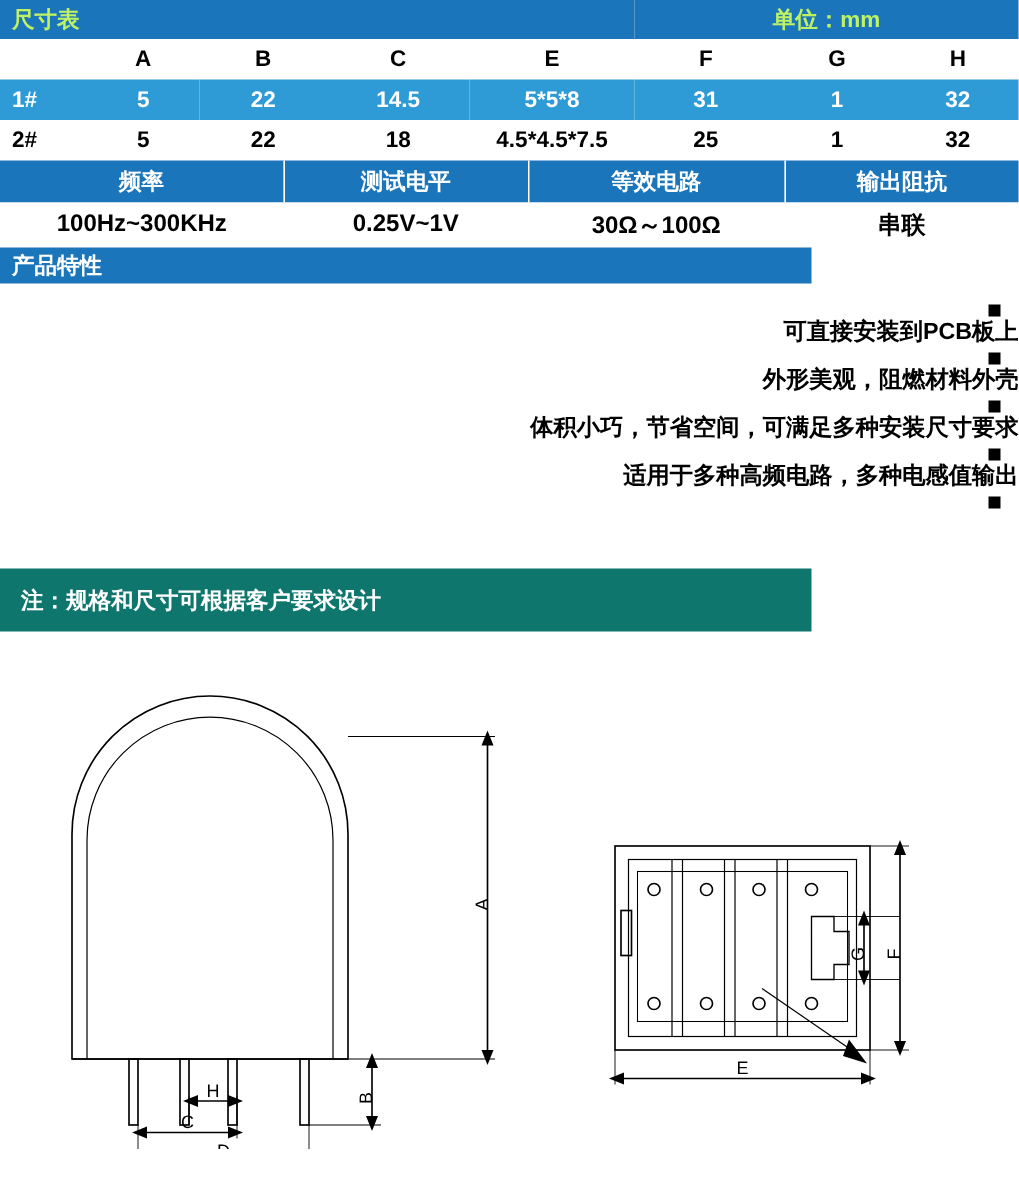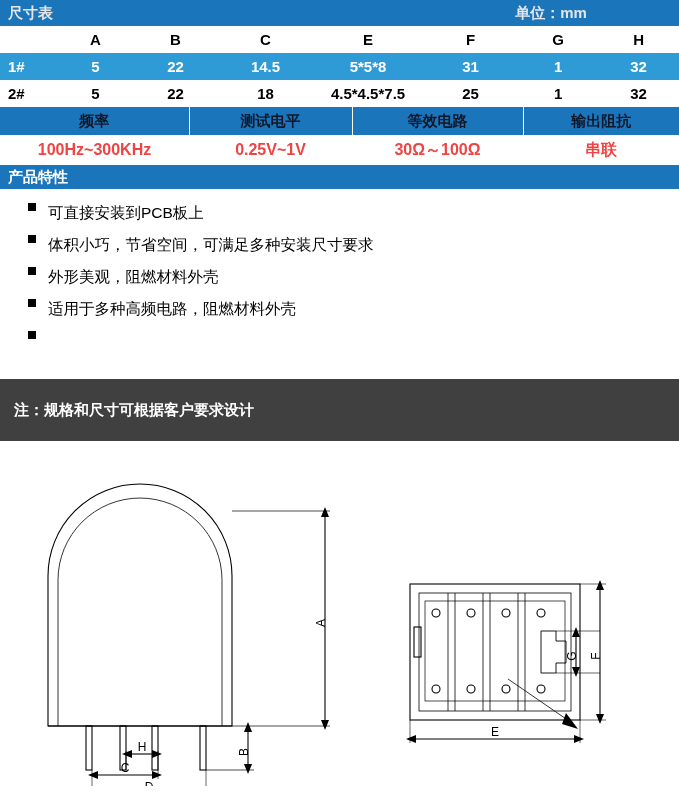--- a/index.html
+++ b/index.html
@@ -16,26 +16,26 @@
     overflow: hidden;
   }
   .sheet {
     width: 679px;
     height: 793px;
     position: relative;
   }
   
   table {
     border-collapse: collapse;
-    width: 679px;
+    width: 541px;
     table-layout: fixed;
   }
   .title-row td {
     background: #1b75bb;
-    color: #e5e5e5;
+    color: #bef264;
     font-weight: bold;
     font-size: 15px;
     height: 26px;
     padding: 0 8px;
     border: none;
   }
   .title-row td.right {
     text-align: center;
   }
   .hdr-row td {
@@ -62,63 +62,64 @@
     background: #ffffff;
     color: #000;
     font-weight: bold;
   }
   .data-row td.lead {
     text-align: left;
     padding-left: 8px;
   }
   .spec-hdr td {
     background: #1b75bb;
-    color: #0f172a;
+    color: #ffffff;
     font-weight: bold;
     font-size: 15px;
     height: 26px;
     text-align: center;
     border-right: 1px solid #ffffff;
   }
   .spec-hdr td:last-child { border-right: none; }
   .spec-val td {
     background: #ffffff;
-    color: #ef4444;
+    color: #000000;
     font-weight: bold;
     font-size: 16px;
     height: 28px;
     text-align: center;
   }
   .section-bar td {
     background: #1b75bb;
     color: #ffffff;
     font-weight: bold;
     font-size: 15px;
     height: 24px;
     padding: 0 8px;
   }
   .note-bar td {
-    background: #404040;
+    background: #0f766e;
     color: #ffffff;
     font-weight: bold;
     font-size: 15px;
     height: 26px;
-    padding: 18px 14px;
+    padding: 8px 14px;
   }
   
   .features {
     padding: 14px 0 6px 28px;
   }
   .feature {
     display: flex;
-    align-items: flex-start;
+    align-items: flex-end;
     height: 32px;
     font-size: 15.5px;
-    font-weight: normal;
+    font-weight: bold;
     color: #000;
+    flex-direction: column;
   }
   .bullet {
     width: 8px;
     height: 8px;
     background: #000;
     margin-right: 12px;
     flex: 0 0 auto;
   }
   .gap { height: 10px; }
   
@@ -214,29 +215,29 @@
   </tbody>
     </table>
 
   <div class="features">
     <div class="feature">
       <span class="bullet"></span>
       <span>可直接安装到PCB板上</span>
     </div>
     <div class="feature">
       <span class="bullet"></span>
+      <span>外形美观，阻燃材料外壳</span>
+    </div>
+    <div class="feature">
+      <span class="bullet"></span>
       <span>体积小巧，节省空间，可满足多种安装尺寸要求</span>
     </div>
     <div class="feature">
       <span class="bullet"></span>
-      <span>外形美观，阻燃材料外壳</span>
-    </div>
-    <div class="feature">
-      <span class="bullet"></span>
-      <span>适用于多种高频电路，阻燃材料外壳</span>
+      <span>适用于多种高频电路，多种电感值输出</span>
     </div>
     <div class="feature">
       <span class="bullet"></span>
     </div>
   </div>
 
   <div class="gap"></div>
 
   <table>
     <tbody>

